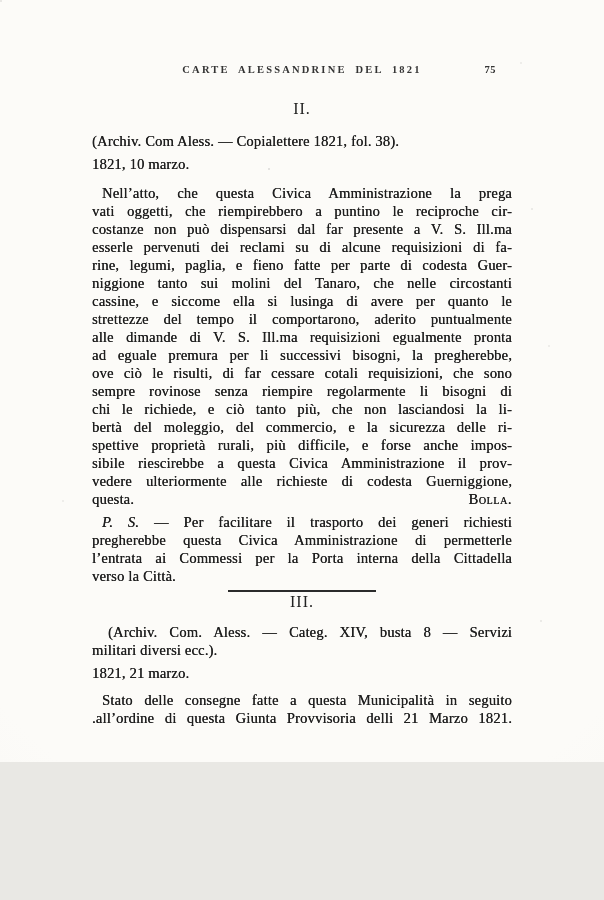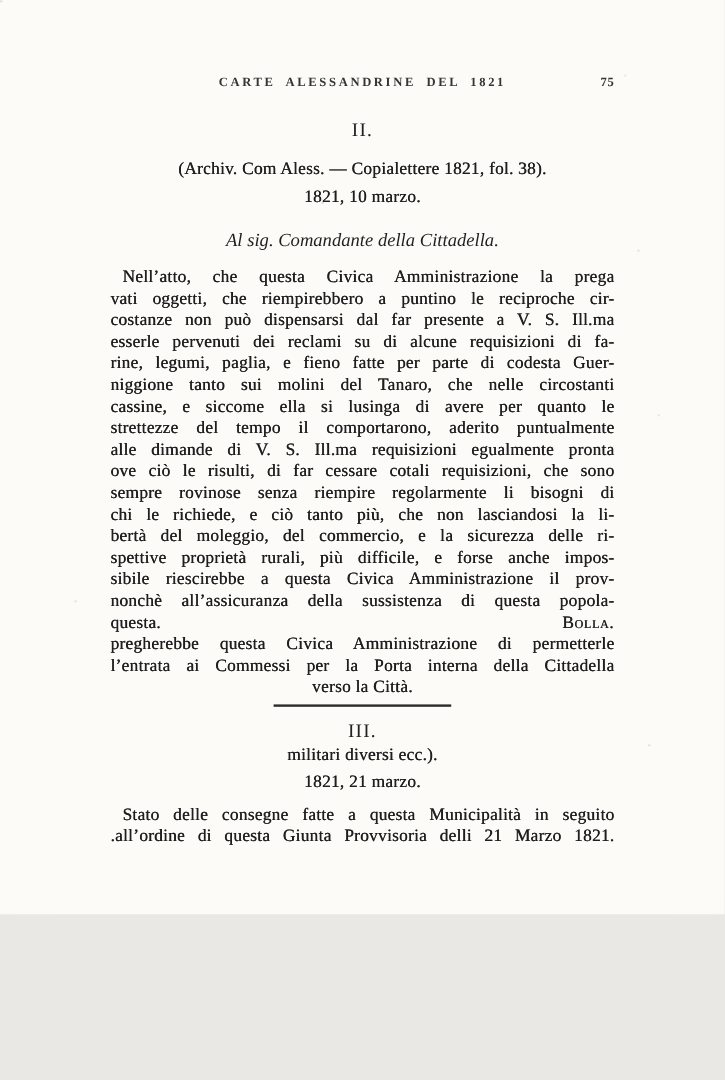--- a/index.html
+++ b/index.html
@@ -26,25 +26,25 @@
                 520px 62px 0 rgba(70,70,70,.10),
                 95px 858px 0 rgba(70,70,70,.08),
                 430px 878px 0 rgba(70,70,70,.08);
     pointer-events:none;
   }
   .running-header{
     position:relative; margin-top:64px; height:14px;
     text-align:center; font-size:10.5px; font-weight:bold;
     letter-spacing:2.2px; word-spacing:4px; color:#343434;
   }
-  .page-number{ position:absolute; right:0; top:0; letter-spacing:.5px; }
+  .page-number{ position:absolute; right:16px; top:0; letter-spacing:.5px; }
   .section-numeral{ text-align:center; font-size:16px; letter-spacing:1px; line-height:20px; color:#222; }
   #num2{ margin-top:21px; }
-  #num3{ margin-top:11px; }
-  .line{ font-size:14.5px; line-height:18px; letter-spacing:.2px; text-shadow:.25px 0 0 currentColor;text-align:center; }
+  #num3{ }
+  .line{ font-size:14.5px; line-height:18px; letter-spacing:.2px; text-shadow:.25px 0 0 currentColor; }
   .justify{ text-align:justify; text-align-last:justify; }
   #arch2{ margin-top:13px; }
   .date-line{ margin-top:5px; }
   .salutation{ margin-top:18px; text-align:center; font-style:italic; font-size:15.5px; line-height:20px; }
   .para-body{ margin-top:11px; }
   .para-body .line:first-child{ text-indent:10px; }
   .last-line{ display:flex; justify-content:space-between; }
   .smallcaps{ font-variant:small-caps; letter-spacing:.6px; }
   .italic{ font-style:italic; }
   .ps-first{ margin-top:5px; text-indent:10px; }
@@ -62,60 +62,65 @@
     <span>CARTE ALESSANDRINE DEL 1821</span>
     <span class="page-number">75</span>
   </div>
 
   <div class="section-numeral" id="num2">II.</div>
 
   <div class="line" id="arch2">(Archiv. Com Aless. — Copialettere 1821, fol. 38).</div>
 
   <div class="line date-line">1821, 10 marzo.</div>
 
-  <div class="salutation">Al sig. Comandante della Cittadella.</div>
 
   <div class="para-body">
 
   <div class="line justify">Nell’atto, che questa Civica Amministrazione la prega</div>
       <div class="line justify">vati oggetti, che riempirebbero a puntino le reciproche cir-</div>
       <div class="line justify">costanze non può dispensarsi dal far presente a V. S. Ill.ma</div>
       <div class="line justify">esserle pervenuti dei reclami su di alcune requisizioni di fa-</div>
       <div class="line justify">rine, legumi, paglia, e fieno fatte per parte di codesta Guer-</div>
       <div class="line justify">niggione tanto sui molini del Tanaro, che nelle circostanti</div>
       <div class="line justify">cassine, e siccome ella si lusinga di avere per quanto le</div>
       <div class="line justify">strettezze del tempo il comportarono, aderito puntualmente</div>
       <div class="line justify">alle dimande di V. S. Ill.ma requisizioni egualmente pronta</div>
+      <div class="line justify">ad eguale premura per li successivi bisogni, la pregherebbe,</div>
       <div class="line justify">ove ciò le risulti, di far cessare cotali requisizioni, che sono</div>
       <div class="line justify">sempre rovinose senza riempire regolarmente li bisogni di</div>
       <div class="line justify">chi le richiede, e ciò tanto più, che non lasciandosi la li-</div>
       <div class="line justify">bertà del moleggio, del commercio, e la sicurezza delle ri-</div>
       <div class="line justify">spettive proprietà rurali, più difficile, e forse anche impos-</div>
       <div class="line justify">sibile riescirebbe a questa Civica Amministrazione il prov-</div>
-      <div class="line justify">nonchè all’assicuranza della sussistenza di questa popola-</div>
+      <div class="line justify">vedere ulteriormente alle richieste di codesta Guerniggione,</div>
     </div>
 
   <div class="line last-line">
     <span>questa.</span>
     <span class="smallcaps">Bolla.</span>
   </div>
 
+  <div class="line justify ps-first">
+    <span class="italic">P. S.</span>
+    <span>— Per facilitare il trasporto dei generi richiesti</span>
+  </div>
 
   <div>
 
   <div class="line justify">pregherebbe questa Civica Amministrazione di permetterle</div>
       <div class="line justify">l’entrata ai Commessi per la Porta interna della Cittadella</div>
     </div>
 
   <div class="line">verso la Città.</div>
 
   <div class="rule"></div>
 
   <div class="section-numeral" id="num3">III.</div>
 
+  <div class="line justify" id="arch3a">(Archiv. Com. Aless. — Categ. XIV, busta 8 — Servizi</div>
   <div class="line">militari diversi ecc.).</div>
 
   <div class="line date-line" id="date3">1821, 21 marzo.</div>
 
   <div class="line justify" id="fin1">Stato delle consegne fatte a questa Municipalità in seguito</div>
   <div class="line justify">.all’ordine di questa Giunta Provvisoria delli 21 Marzo 1821.</div>
 
 </div>
 
 </body></html>

